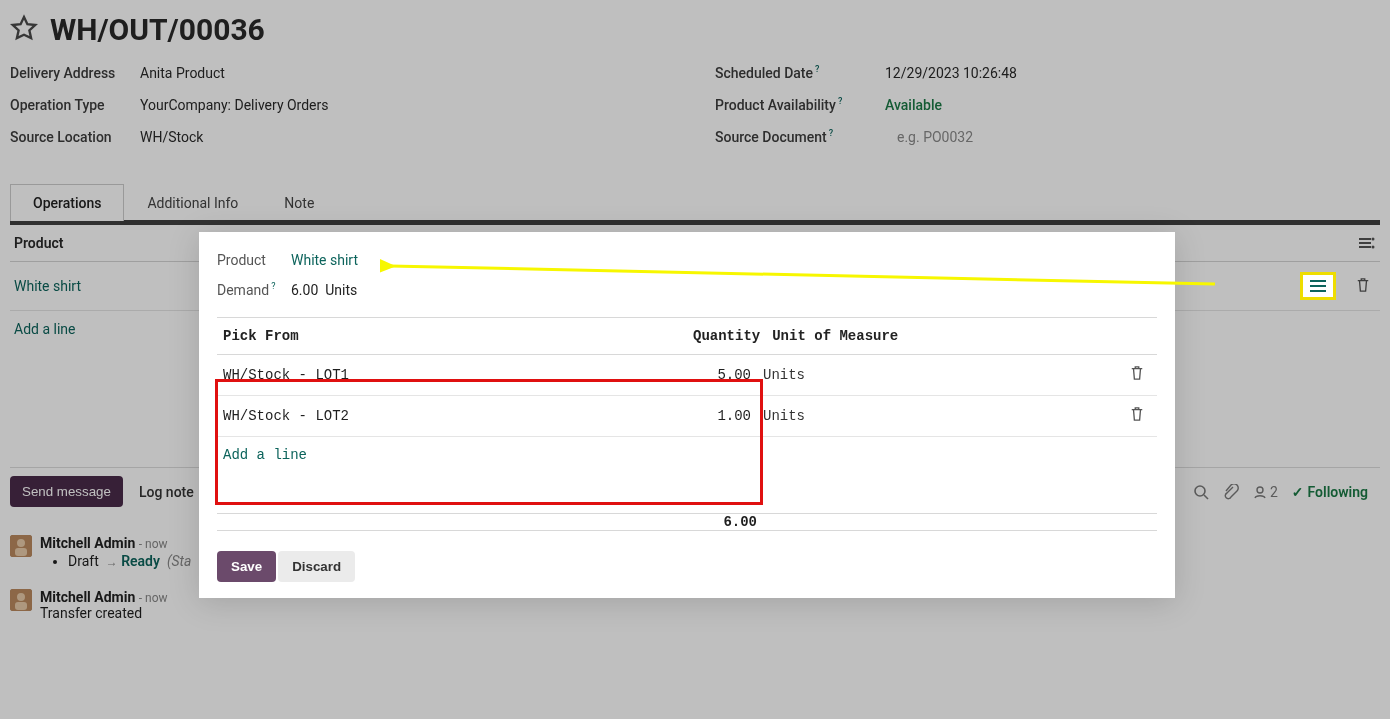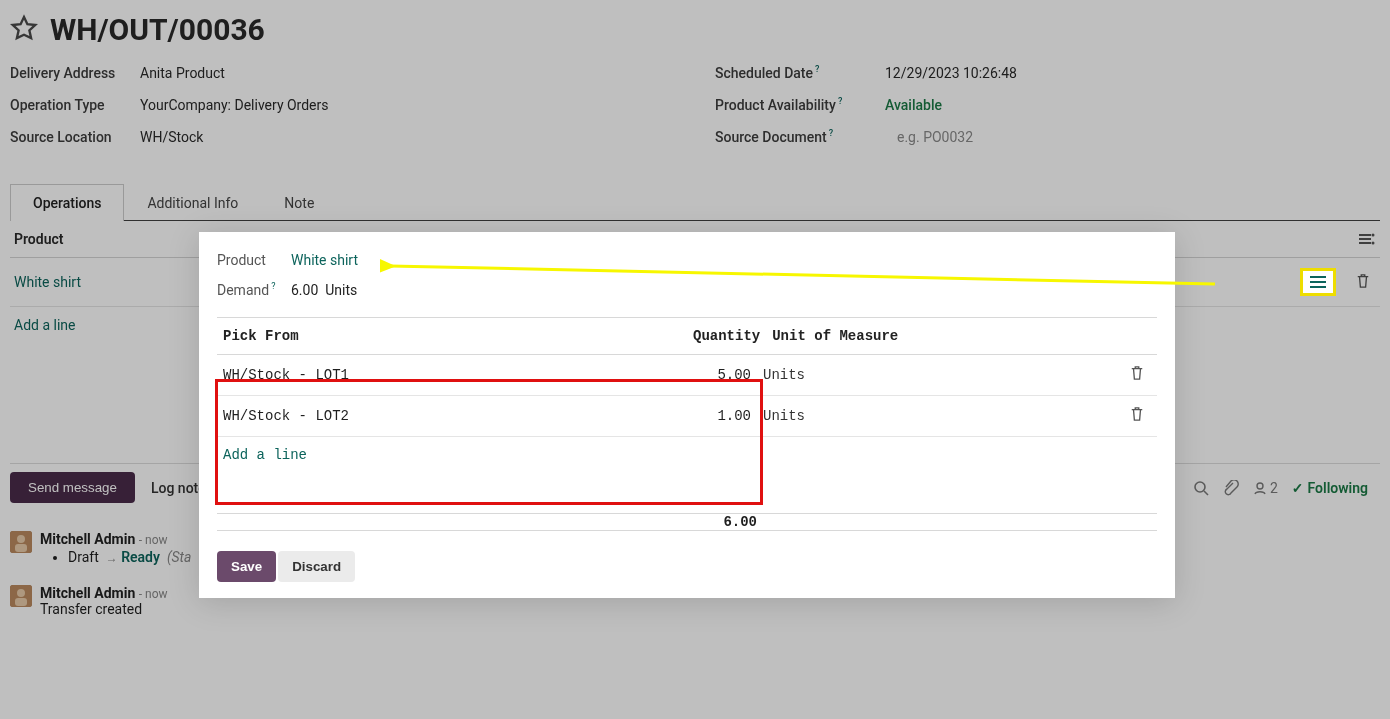--- a/index.html
+++ b/index.html
@@ -14,39 +14,39 @@
 
 .fields-grid { display: flex; gap: 40px; margin-bottom: 22px; }
 .fields-col { flex: 1; }
 .field-row { display: flex; align-items: center; margin-bottom: 16px; }
 .field-label { width: 130px; color: #3d3d3d; font-weight: 500; font-size: 14px; position: relative; }
 .field-label.has-help::after { content: "?"; color: #0d645c; font-size: 9px; position: relative; top: -6px; left: 2px; }
 .field-value { color: #2a2a2a; font-size: 14px; }
 .field-value.green { color: #1b7a46; font-weight: 500; }
 .field-value.placeholder { color: #8a8a8a; }
 
-.tabs { display: flex; border-bottom: 1px solid #404040; margin-bottom: 0; }
+.tabs { display: flex; border-bottom: 5px solid #404040; margin-bottom: 0; }
 .tab { padding: 10px 22px; color: #444; cursor: pointer; border: 1px solid transparent; border-bottom: none; position: relative; top: 1px; background: transparent; }
 .tab.active { border-color: #ccc; background: #fff; color: #222; font-weight: 500; }
 
 .product-area { position: relative; }
 .product-header { display: flex; align-items: center; padding: 10px 4px; border-bottom: 1px solid #d5d5d5; }
 .product-header .ph-label { font-weight: 600; color: #2a2a2a; }
 .settings-icon { margin-left: auto; display: flex; align-items: center; }
 .product-row { display: flex; align-items: center; padding: 10px 4px; border-bottom: 1px solid #e5e5e5; }
 .product-link { color: #0d645c; cursor: pointer; }
 .row-right { margin-left: auto; display: flex; align-items: center; gap: 20px; padding-right: 6px; }
 .list-icon-box { border: 3px solid #eedd00; padding: 4px 6px; display: inline-flex; align-items: center; justify-content: center; position: relative; z-index: 20; background: #fff; }
 .list-icon-box svg { width: 18px; height: 14px; }
 .trash svg { width: 14px; height: 16px; stroke: #555; }
 .add-line-row { padding: 10px 4px; }
 .add-line { color: #0d645c; cursor: pointer; }
 
 .chatter-bar { margin-top: 120px; display: flex; align-items: center; gap: 10px; padding: 8px 0; border-top: 1px solid #ddd; }
-.btn-dark { background: #4a2b4a; color: #fff; padding: 8px 18px; border-radius: 4px; border: none; font-weight: 500; cursor: pointer; }
+.btn-dark { background: #4a2b4a; color: #fff; padding: 8px 12px; border-radius: 4px; border: none; font-weight: 500; cursor: pointer; }
 .chatter-link { color: #333; font-weight: 500; cursor: pointer; padding: 0 6px; }
 .chatter-right { margin-left: auto; display: flex; align-items: center; gap: 14px; padding-right: 12px; }
 .follow { color: #1b7a46; font-weight: 600; display: flex; align-items: center; gap: 4px; }
 .follow::before { content: "✓"; color: #1b7a46; font-weight: 900; }
 .chatter-right .ico { color: #7a7a7a; display: flex; align-items: center; gap: 3px; }
 
 .msg { display: flex; gap: 8px; margin-top: 20px; align-items: flex-start; }
 .avatar { width: 22px; height: 22px; background: #9f7a58; border-radius: 3px; display: flex; align-items: center; justify-content: center; overflow: hidden; }
 .avatar svg { width: 22px; height: 22px; }
 .msg-body .author { font-weight: 700; color: #222; }

